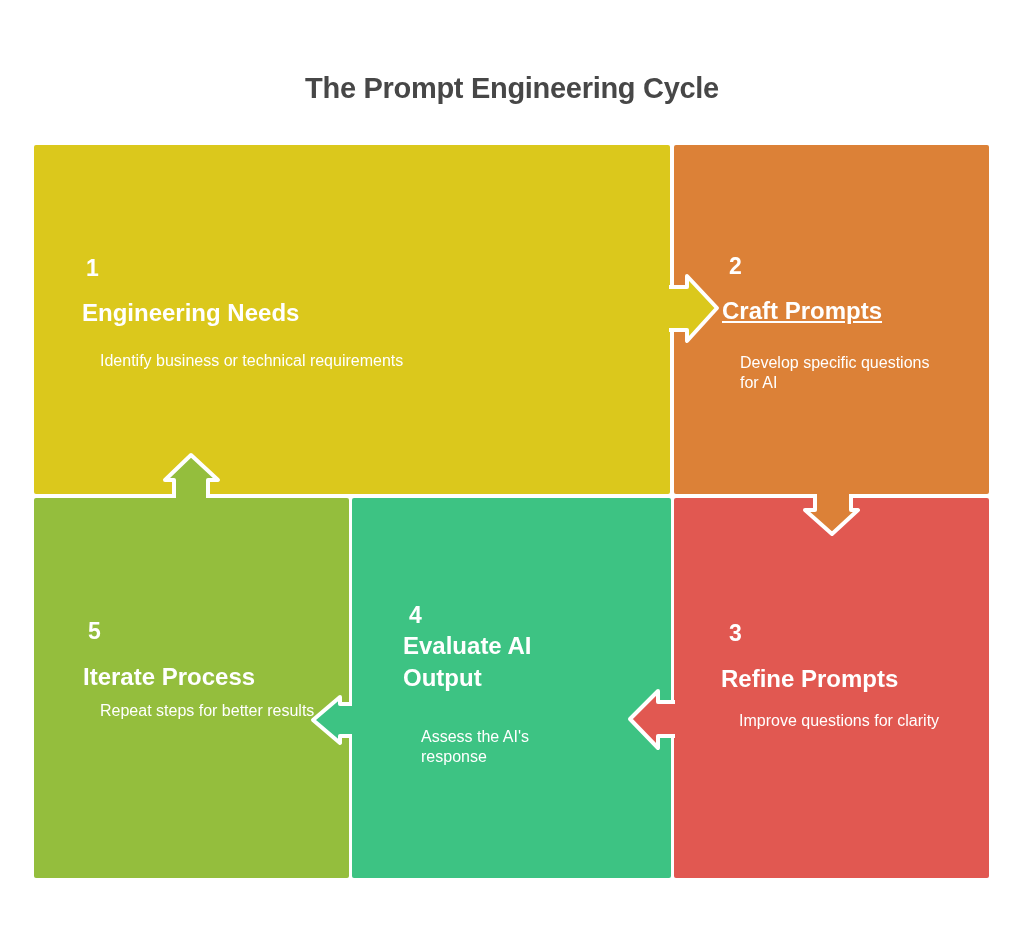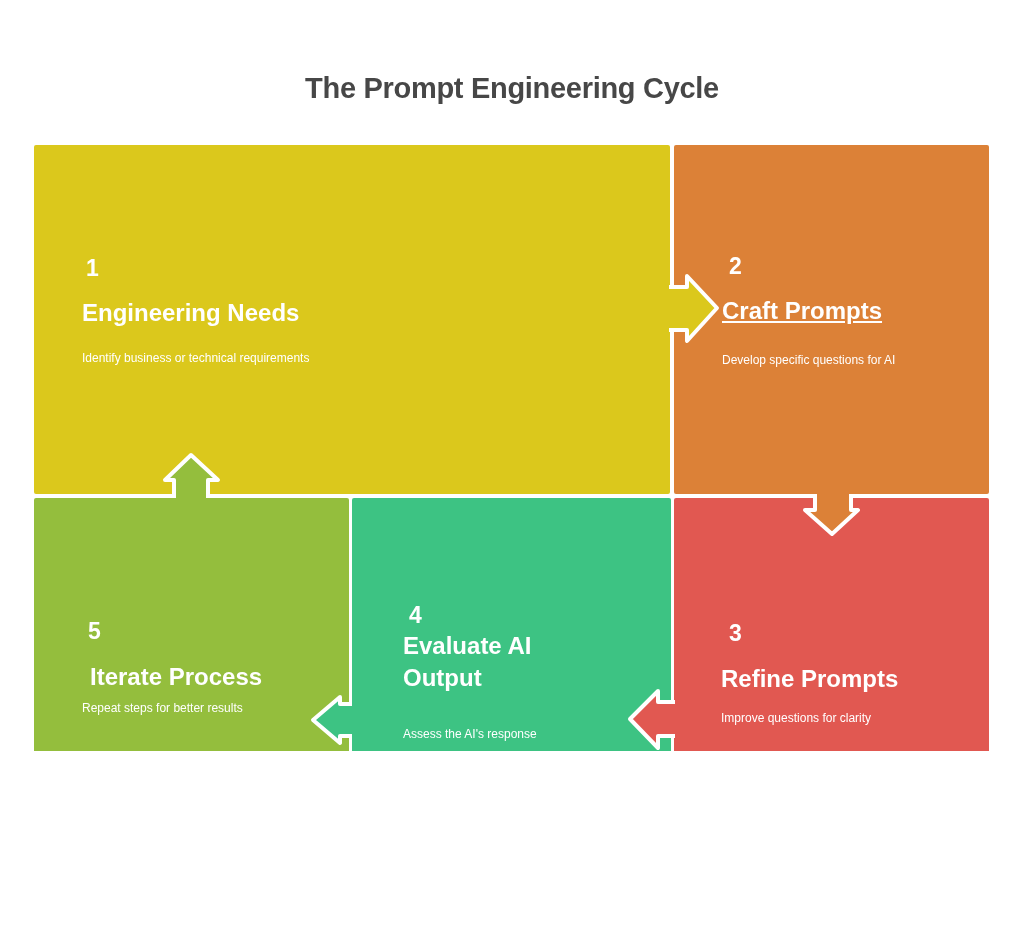--- a/index.html
+++ b/index.html
@@ -1,39 +1,39 @@
 <!DOCTYPE html>
 <html><head>
 <meta charset="utf-8">
 <style>
   html,body{margin:0;padding:0;background:#ffffff;}
   #canvas{
-    position:relative;width:1024px;height:751px;background:#ffffff;
+    position:relative;width:1024px;height:944px;background:#ffffff;
     font-family:"Liberation Sans", sans-serif;overflow:hidden;
   }
   .title{
     position:absolute;top:72px;left:0;width:1024px;text-align:center;
     font-size:29px;font-weight:700;letter-spacing:-0.3px;color:#474747;
   }
   .block{position:absolute;border-radius:2px;}
   
   #b1{left:34px;top:145px;width:636px;height:349px;}
   #b2{left:674px;top:145px;width:315px;height:349px;}
   #b3{left:674px;top:498px;width:315px;height:380px;}
   #b4{left:352px;top:498px;width:319px;height:380px;}
   #b5{left:34px;top:498px;width:315px;height:380px;}
   .num{position:absolute;font-size:23px;font-weight:700;color:#ffffff;line-height:1;}
   .heading{position:absolute;font-size:24px;font-weight:700;color:#ffffff;line-height:1.33;}
-  .desc{position:absolute;font-size:12px;font-weight:400;color:#ffffff;line-height:1.25;}
+  .desc{position:absolute;font-size:16px;font-weight:400;color:#ffffff;line-height:1.25;margin-left:18px;}
   
   #b1 .num{left:52px;top:112px;}      #b1 .heading{left:48px;top:152px;}      #b1 .desc{left:48px;top:206px;width:560px;}
   #b2 .num{left:55px;top:110px;}      #b2 .heading{left:48px;top:150px;text-decoration:underline;}      #b2 .desc{left:48px;top:208px;width:205px;}
   #b3 .num{left:55px;top:124px;}      #b3 .heading{left:47px;top:165px;}      #b3 .desc{left:47px;top:213px;width:212px;}
   #b4 .num{left:57px;top:106px;}      #b4 .heading{left:51px;top:132px;width:165px;}  #b4 .desc{left:51px;top:229px;width:165px;}
-  #b5 .num{left:54px;top:122px;}      #b5 .heading{left:56px;top:163px;}      #b5 .desc{left:48px;top:203px;width:232px;}
+  #b5 .num{left:54px;top:122px;}      #b5 .heading{left:49px;top:163px;}      #b5 .desc{left:48px;top:203px;width:232px;}
   #arrows{position:absolute;left:0;top:0;width:1024px;height:944px;pointer-events:none;}
   #arrows path{stroke:#ffffff;stroke-width:4;stroke-linejoin:round;fill-rule:evenodd;}
 </style>
 </head>
 <body>
 
 <div id="canvas" style="background-color: rgb(255, 255, 255);">
 
   <div class="title" style="color: rgb(71, 71, 71);">The Prompt Engineering Cycle</div>
 

